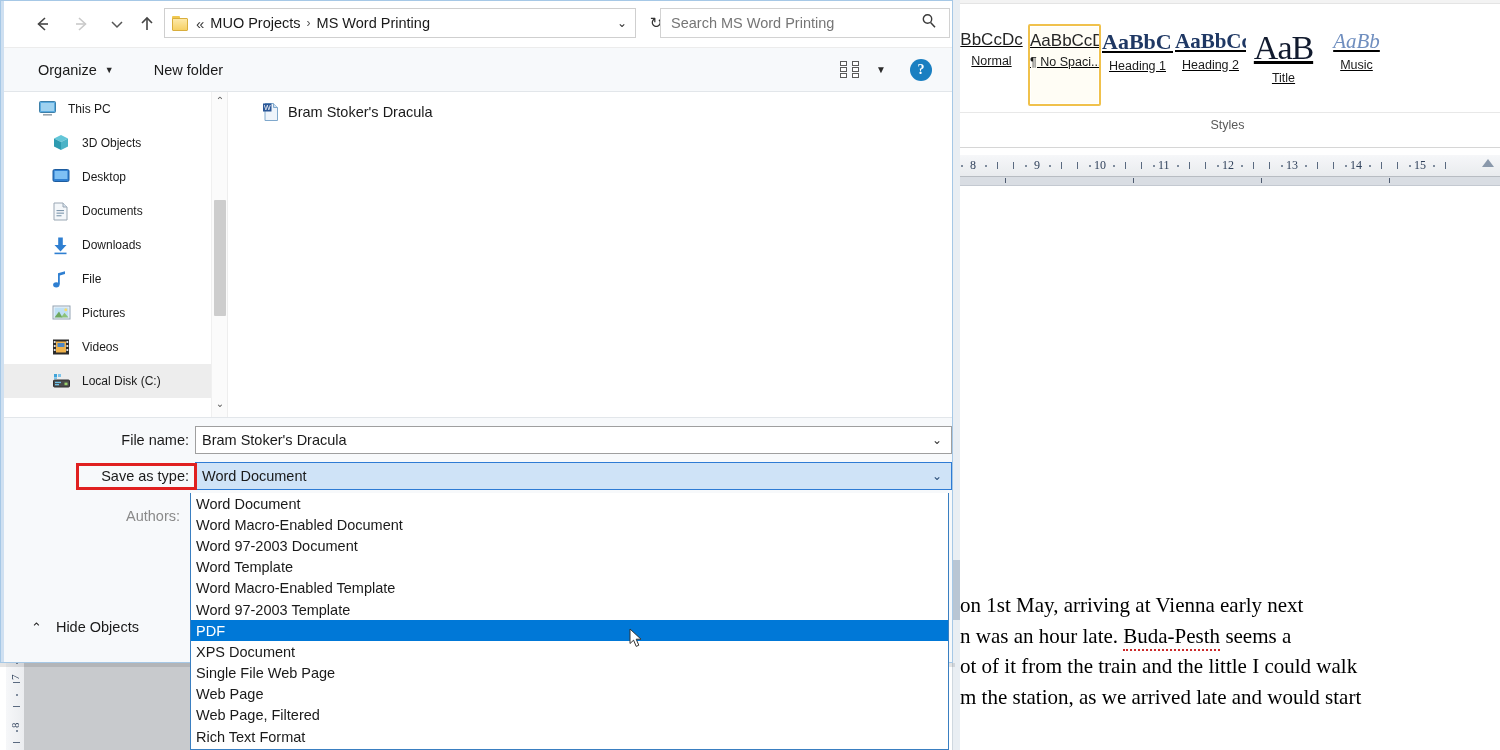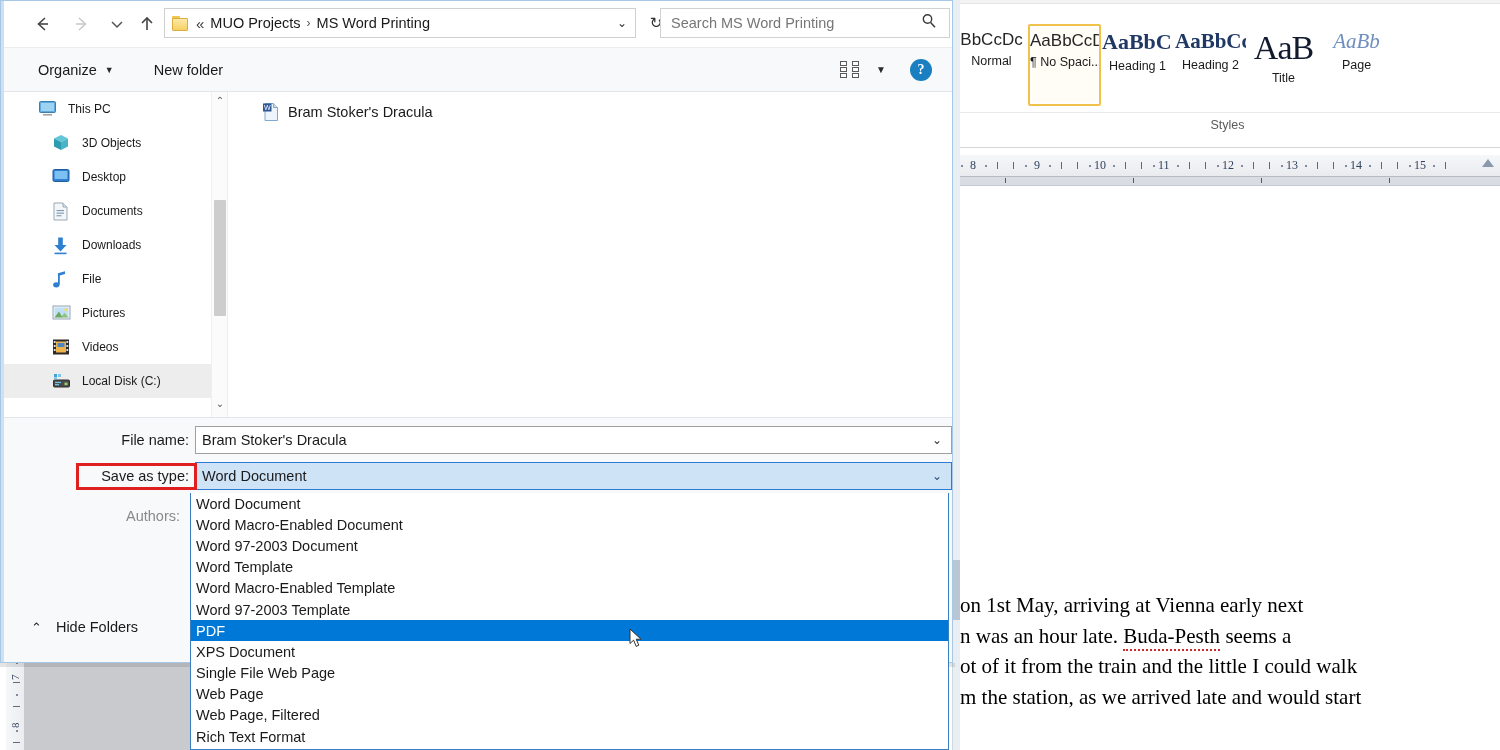--- a/index.html
+++ b/index.html
@@ -30,20 +30,21 @@
   .styles-gallery {
     position: absolute; left: 0; top: 24px; height: 86px;
     display: flex; align-items: flex-start;
   }
   .style-item {
     width: 73px; height: 82px;
     display: flex; flex-direction: column; align-items: center; justify-content: flex-start;
     padding-top: 6px;
     border: 1px solid transparent;
     background: #fff;
+    text-decoration: underline;
   }
   .style-item.selected {
     border: 2px solid #f0c14b;
     background: #fffdf5;
     border-radius: 2px;
     box-shadow: inset 0 0 0 1px #fff;
   }
   .style-prev {
     font-family: "Liberation Serif", serif;
     line-height: 1;
@@ -344,21 +345,21 @@
           <div class="style-item">
             <div class="style-prev sp-h2">AaBbCc</div>
             <div class="style-name">Heading 2</div>
           </div>
           <div class="style-item">
             <div class="style-prev sp-title">AaB</div>
             <div class="style-name">Title</div>
           </div>
           <div class="style-item">
             <div class="style-prev sp-subtitle">AaBb</div>
-            <div class="style-name">Page</div>
+            <div class="style-name">Music</div>
           </div>
         </div>
       <div class="ribbon-bottomline"></div>
       <div class="styles-groupname">Styles</div>
     </div>
 
     <div class="h-ruler" id="h-ruler">
       <div class="ruler-indent"></div>
     <span class="rtick" style="left: 15px;">8</span>
         <span class="rdot" style="left: 6px;"></span>
@@ -626,21 +627,21 @@
       <div class="field-label" style="left:0px; top:50px; width:185px;">Save as type:</div>
       <div class="savetype-combo">
         <span class="savetype-text">Word Document</span>
         <span class="savetype-caret">⌄</span>
       </div>
 
       <div class="field-label" style="left:0px; top:90px; width:176px; color:#8a8a8a;">Authors:</div>
 
       <div class="hide-folders" style="top:201px; left:27px;">
         <span class="hf-chev">⌃</span>
-        <span>Hide Folders</span>
+        <span>Hide Objects</span>
       </div>
     </div>
   </div>
 
   <div class="dlg-shadow-bottom"></div>
 
   <div class="dropdown-popup" id="dropdown-popup">
       <div class="dd-item">
         <span>Word Document</span>
       </div>

